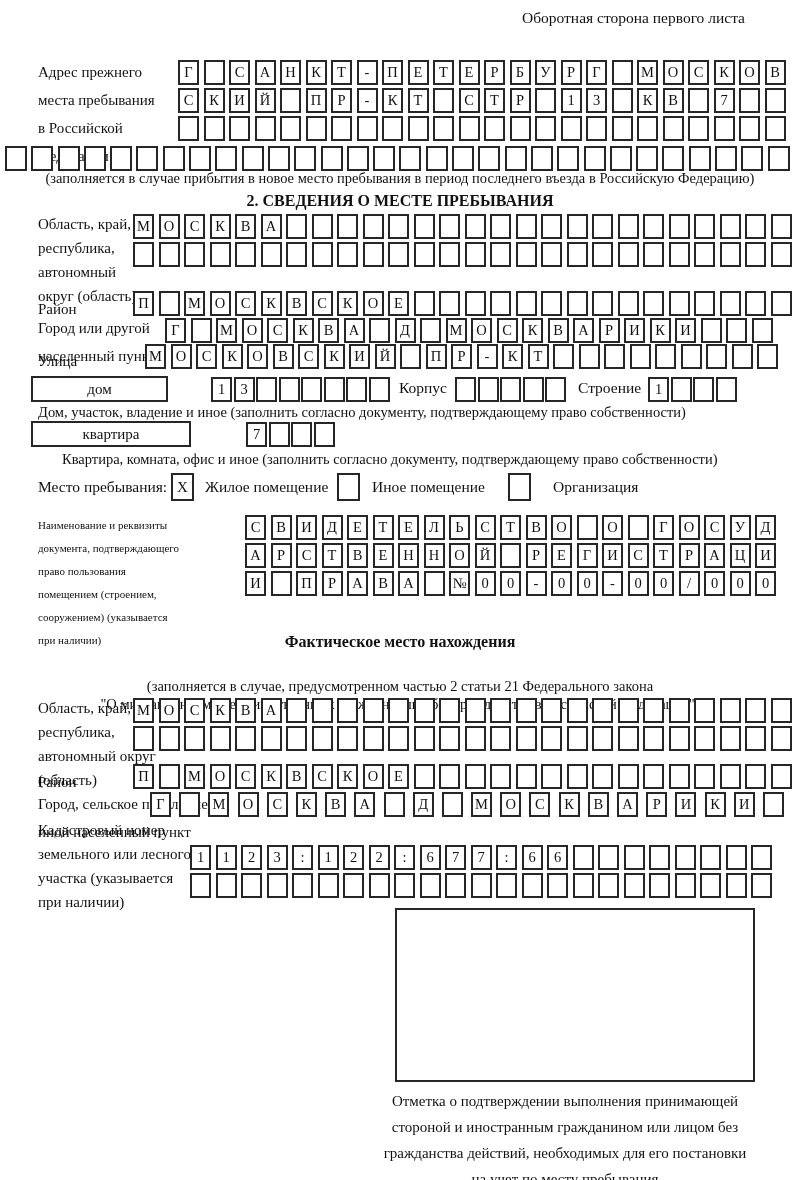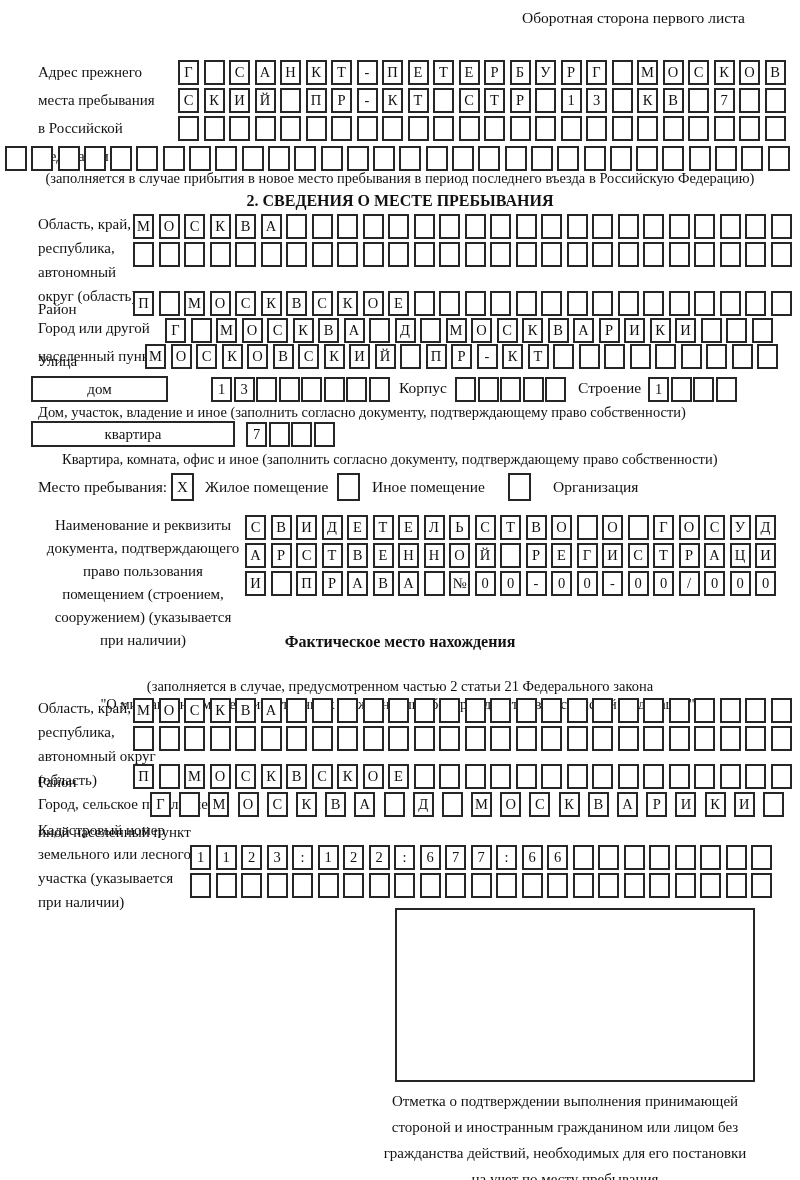--- a/index.html
+++ b/index.html
@@ -6,21 +6,21 @@
   .page{
     position:relative;
     width:800px;height:1180px;
     background:#fff;color:#111;
     font-family:"Liberation Serif","DejaVu Serif",serif;
     overflow:hidden;
   }
   .abs{position:absolute;}
   .lbl{font-size:15px;line-height:28px;white-space:pre-line;}
   .lbl-24{font-size:15px;line-height:24px;white-space:pre-line;}
-  .lbl-23{font-size:15px;line-height:23px;white-space:pre-line;text-align:center;}
+  .lbl-23{font-size:11px;line-height:23px;white-space:pre-line;}
   .note{font-size:14.5px;white-space:pre-line;}
   .center{width:800px;left:0;text-align:center;}
   .heading{font-weight:bold;font-size:16px;}
   .boxrow{display:flex;gap:4.5px;}
   .boxrow.tight{gap:1.5px;}
   .boxrow.spread{gap:8.2px;}
   .boxrow.midgap{gap:4.3px;}
   .cbox{
     flex:0 0 auto;
     width:21px;height:25px;box-sizing:border-box;
@@ -338,21 +338,21 @@
     </div>
   <div class="abs inline-lbl" style="left:578px;top:379px;">Строение</div>
   <div class="abs boxrow tight" style="left:648px;top:377px;">
       <span class="cbox">1</span>
       <span class="cbox"></span>
       <span class="cbox"></span>
       <span class="cbox"></span>
     </div>
   <div class="abs note" style="left:38px;top:404px;">Дом, участок, владение и иное (заполнить согласно документу, подтверждающему право собственности)</div>
 
-  <div class="abs widebox" style="left:31px;top:421px;width:204px;">квартира</div>
+  <div class="abs widebox" style="left:31px;top:421px;width:160px;">квартира</div>
   <div class="abs boxrow tight" style="left:246px;top:422px;">
       <span class="cbox">7</span>
       <span class="cbox"></span>
       <span class="cbox"></span>
       <span class="cbox"></span>
     </div>
   <div class="abs note" style="left:38px;top:451px;margin-left:24px;">Квартира, комната, офис и иное (заполнить согласно документу, подтверждающему право собственности)</div>
 
   <div class="abs inline-lbl" style="left:38px;top:478px;">Место пребывания:</div>
   <span class="abs checkbox" style="left:171px;top:473px;">X</span>

